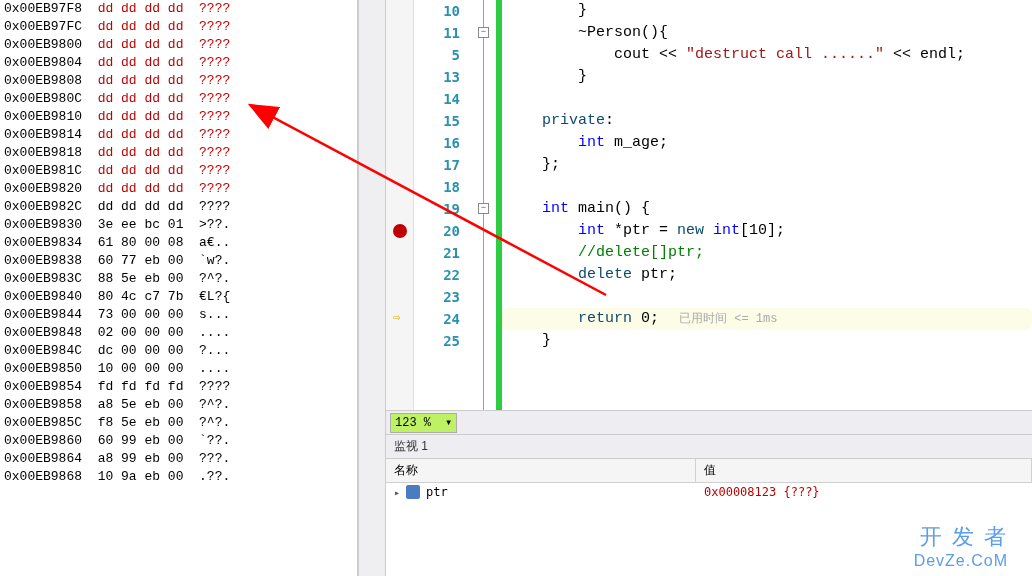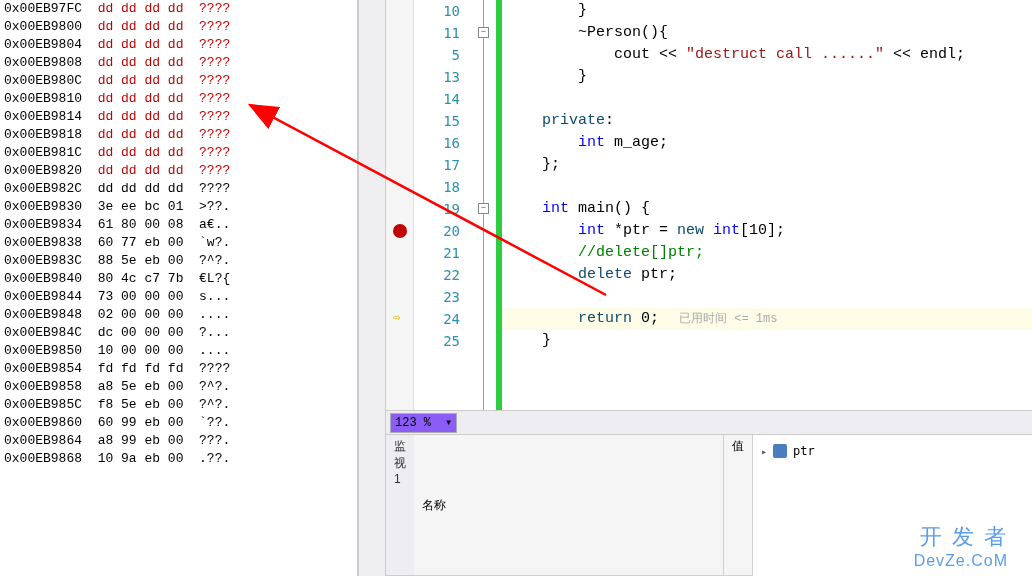--- a/index.html
+++ b/index.html
@@ -44,45 +44,45 @@
     .code-panel {
       position: absolute;
       left: 386px; top: 0; right: 0; height: 410px;
       background: #fff;
       display: flex;
     }
     .gutter-icons { width: 28px; background: #f5f5f5; border-right: 1px solid #e0e0e0; position: relative; }
     .breakpoint { position: absolute; width: 14px; height: 14px; background: #c00000; border-radius: 50%; left: 7px; }
     .current-arrow { position: absolute; left: 7px; font-size: 12px; color: #d9a800; }
     .gutter-nums { width: 60px; text-align: right; padding-right: 14px; color: #2b91af; font-size: 14px; font-family: Consolas, monospace; }
-    .gutter-nums div { line-height: 22px; }
+    .gutter-nums div { line-height: 22px; font-weight: bold; }
     .outline-col { width: 22px; position: relative; background: #fff; }
     .outline-bar { position: absolute; left: 9px; width: 1px; background: #a0a0a0; top: 0; bottom: 0; }
     .outline-box {
       position: absolute; left: 4px; width: 11px; height: 11px;
       border: 1px solid #888; background: #fff; font-size: 9px; line-height: 9px; text-align: center; color: #555;
     }
     .change-bar { width: 6px; background: #2ecc40; position: relative; }
     .code-lines { flex: 1; font-family: Consolas, 'Courier New', monospace; font-size: 15px; position: relative; }
     .code-lines .cl { line-height: 22px; white-space: pre; padding-left: 4px; }
     .kw { color: #0c4a6e; }
     .typ { color: #0000ff; }
     .str { color: #a31515; }
     .com { color: #008000; }
-    .hl-line { background: #fdfde7; }
+    .hl-line { background: #fdfde7; border-radius: 6px; }
     .perf-hint { color: #aaa; font-size: 12px; margin-left: 20px; }
     .zoom-bar {
       position: absolute; left: 386px; top: 410px; right: 0; height: 24px;
       background: #eeeef2; border-top: 1px solid #ccc; display: flex; align-items: center; padding: 0 4px;
     }
-    .zoom-sel { border: 1px solid #adadad; background: #8b5cf6; height: 20px; display: flex; align-items: center; padding: 0 4px; font-size: 12px; }
+    .zoom-sel { border: 1px solid #adadad; background: #bef264; height: 20px; display: flex; align-items: center; padding: 0 4px; font-size: 12px; }
     .zoom-sel .chev { margin-left: 14px; }
     .watch-panel {
       position: absolute; left: 386px; top: 434px; right: 0; bottom: 0;
-      background: #fff; border-top: 1px solid #ccc; display: flex; flex-direction: row;
+      background: #fff; border-top: 1px solid #ccc; display: flex; flex-direction: column;
     }
     .watch-title { background: #eeeef2; padding: 3px 8px; font-size: 12px; color: #333; border-bottom: 1px solid #ccc; font-family: 'Microsoft YaHei', sans-serif; }
     .watch-head { display: flex; border-bottom: 1px solid #d0d0d0; background: #f5f5f5; font-size: 12px; font-family: 'Microsoft YaHei', sans-serif; }
     .watch-head .col { padding: 3px 8px; border-right: 1px solid #d0d0d0; }
     .watch-row { display: flex; font-size: 12px; padding: 2px 0; font-family: Consolas, monospace; }
     .col-name { width: 310px; display: flex; align-items: center; padding-left: 8px; }
     .col-val { flex: 1; padding-left: 8px; }
     .expand-tri { margin-right: 6px; color: #555; font-size: 10px; }
     .cube-icon { display: inline-block; width: 14px; height: 14px; background: #4a7dbf; margin-right: 6px; border-radius: 2px; }
     .val-red { color: #c00000; }
@@ -95,20 +95,21 @@
     .watermark .t2 { font-size: 16px; letter-spacing: 1px; }
     .arrow-overlay {
       position: absolute; left: 0; top: 0; width: 1032px; height: 576px; pointer-events: none; z-index: 50;
     }
   </style>
 </head>
 <body>
 
 <div class="memory-panel">
   <div class="mem-scroll" id="mem-scroll">
+      <div class="mem-row"><span class="addr">0x00EB97F8</span>  <span class="hex-red">dd dd dd dd</span>  <span class="ascii-red">????</span></div>
       <div class="mem-row"><span class="addr">0x00EB97FC</span>  <span class="hex-red">dd dd dd dd</span>  <span class="ascii-red">????</span></div>
       <div class="mem-row"><span class="addr">0x00EB9800</span>  <span class="hex-red">dd dd dd dd</span>  <span class="ascii-red">????</span></div>
       <div class="mem-row"><span class="addr">0x00EB9804</span>  <span class="hex-red">dd dd dd dd</span>  <span class="ascii-red">????</span></div>
       <div class="mem-row"><span class="addr">0x00EB9808</span>  <span class="hex-red">dd dd dd dd</span>  <span class="ascii-red">????</span></div>
       <div class="mem-row"><span class="addr">0x00EB980C</span>  <span class="hex-red">dd dd dd dd</span>  <span class="ascii-red">????</span></div>
       <div class="mem-row"><span class="addr">0x00EB9810</span>  <span class="hex-red">dd dd dd dd</span>  <span class="ascii-red">????</span></div>
       <div class="mem-row"><span class="addr">0x00EB9814</span>  <span class="hex-red">dd dd dd dd</span>  <span class="ascii-red">????</span></div>
       <div class="mem-row"><span class="addr">0x00EB9818</span>  <span class="hex-red">dd dd dd dd</span>  <span class="ascii-red">????</span></div>
       <div class="mem-row"><span class="addr">0x00EB981C</span>  <span class="hex-red">dd dd dd dd</span>  <span class="ascii-red">????</span></div>
       <div class="mem-row"><span class="addr">0x00EB9820</span>  <span class="hex-red">dd dd dd dd</span>  <span class="ascii-red">????</span></div>

